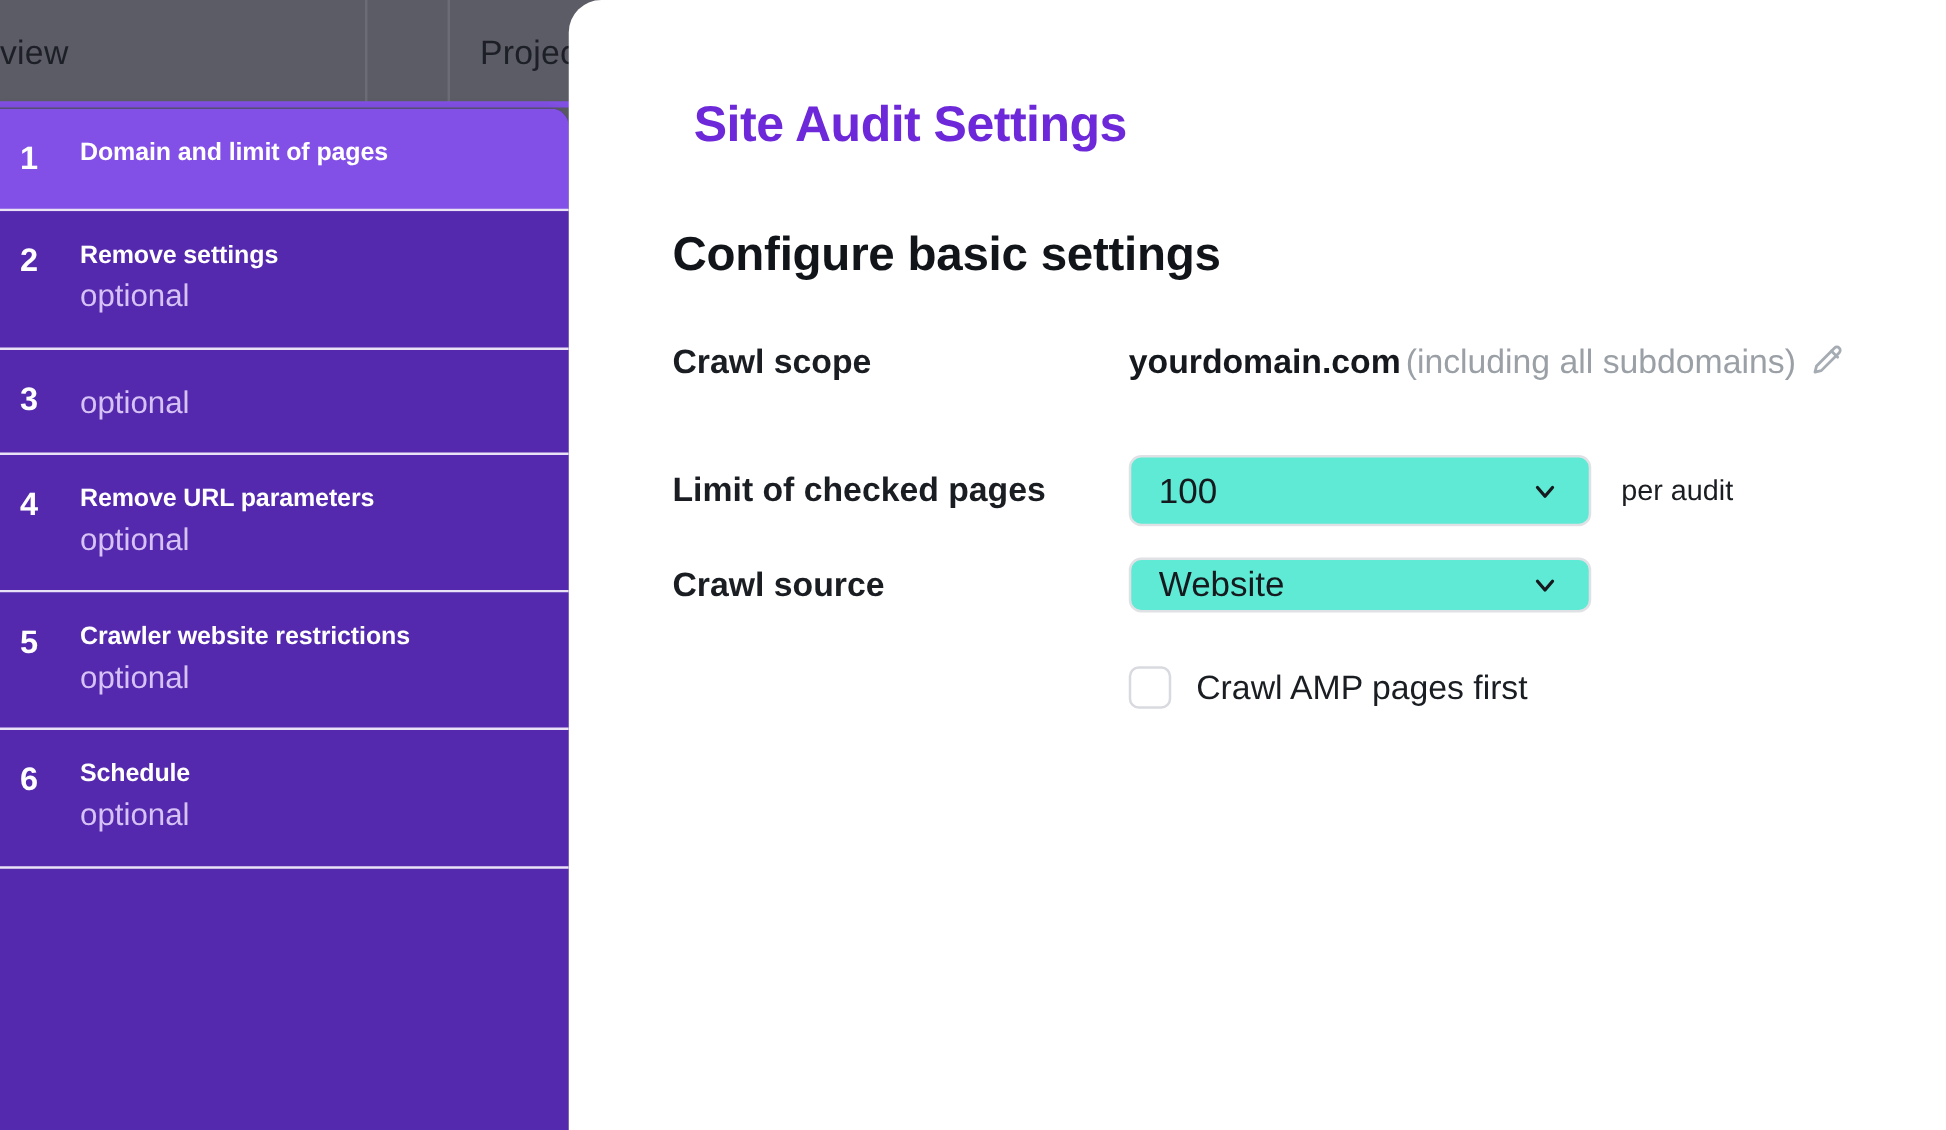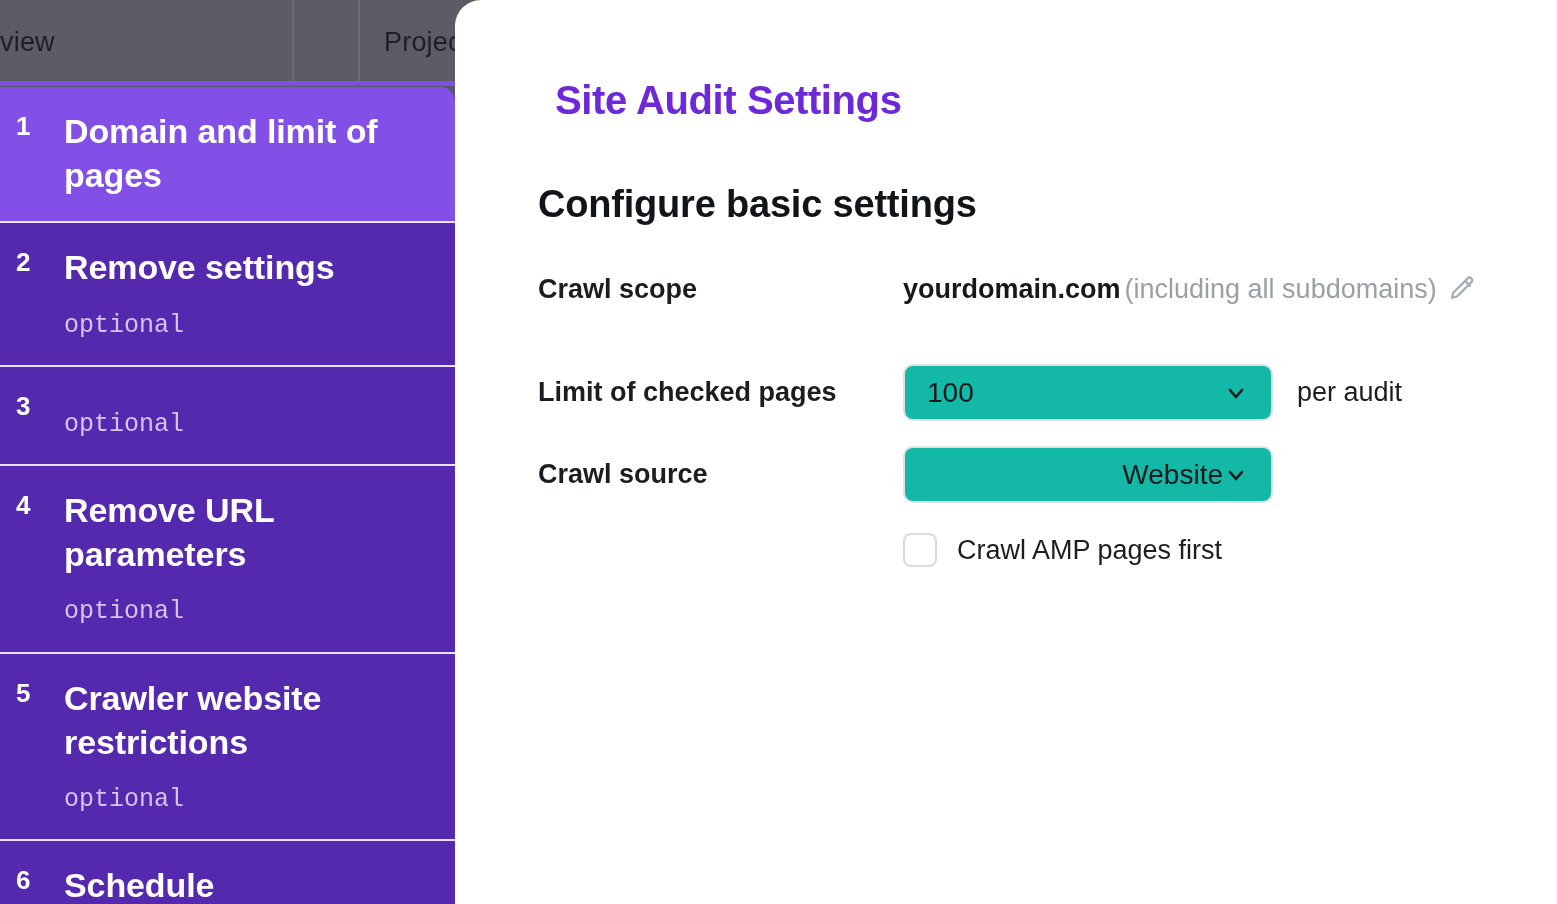--- a/index.html
+++ b/index.html
@@ -94,32 +94,31 @@
     font-size: 26px;
     font-weight: bold;
     line-height: 1.28;
     padding-top: 1px;
   }
 
   .step-body { flex: 1 1 auto; min-width: 0; }
 
   .step-title {
     color: #ffffff;
-    font-size: 34px;
+    font-size: 20px;
     font-weight: bold;
     line-height: 1.3;
     letter-spacing: -0.1px;
   }
 
   .step-optional {
-    margin-top: 20px;
+    margin-top: 5px;
     color: #d6c2f5;
     font-size: 25px;
     line-height: 1.25;
-    font-family: Liberation Mono, monospace;
   }
 
   
   #modal {
     position: absolute;
     left: 455px;
     top: 0;
     width: 1102px;
     height: 904px;
     background: #ffffff;
@@ -188,47 +187,47 @@
     width: 34px;
     height: 34px;
     margin-left: 4px;
     cursor: pointer;
   }
 
   .select-box {
     position: relative;
     display: flex;
     align-items: center;
-    background: #14b8a6;
+    background: #5eead4;
     border: 2px solid #dfe1e5;
     border-radius: 10px;
     cursor: pointer;
   }
 
   #select-limit  { width: 370px; height: 57px; padding: 0 22px; }
-  #select-source { width: 370px; height: 57px; padding: 0 22px; text-align: right; }
+  #select-source { width: 370px; height: 44px; padding: 0 22px; }
 
   .select-value {
     flex: 1 1 auto;
     font-size: 28px;
     color: #16191d;
   }
 
   .chevron {
     flex: 0 0 auto;
     display: inline-flex;
     align-items: center;
     justify-content: center;
     width: 26px;
     height: 26px;
   }
 
   #per-audit-label {
     margin-left: 24px;
-    font-size: 27px;
+    font-size: 23px;
     color: #1a1d21;
   }
 
   #row-amp { padding-left: 0; }
 
   #amp-spacer { flex: 0 0 auto; width: 365px; }
 
   #amp-checkbox {
     flex: 0 0 auto;
     width: 34px;

